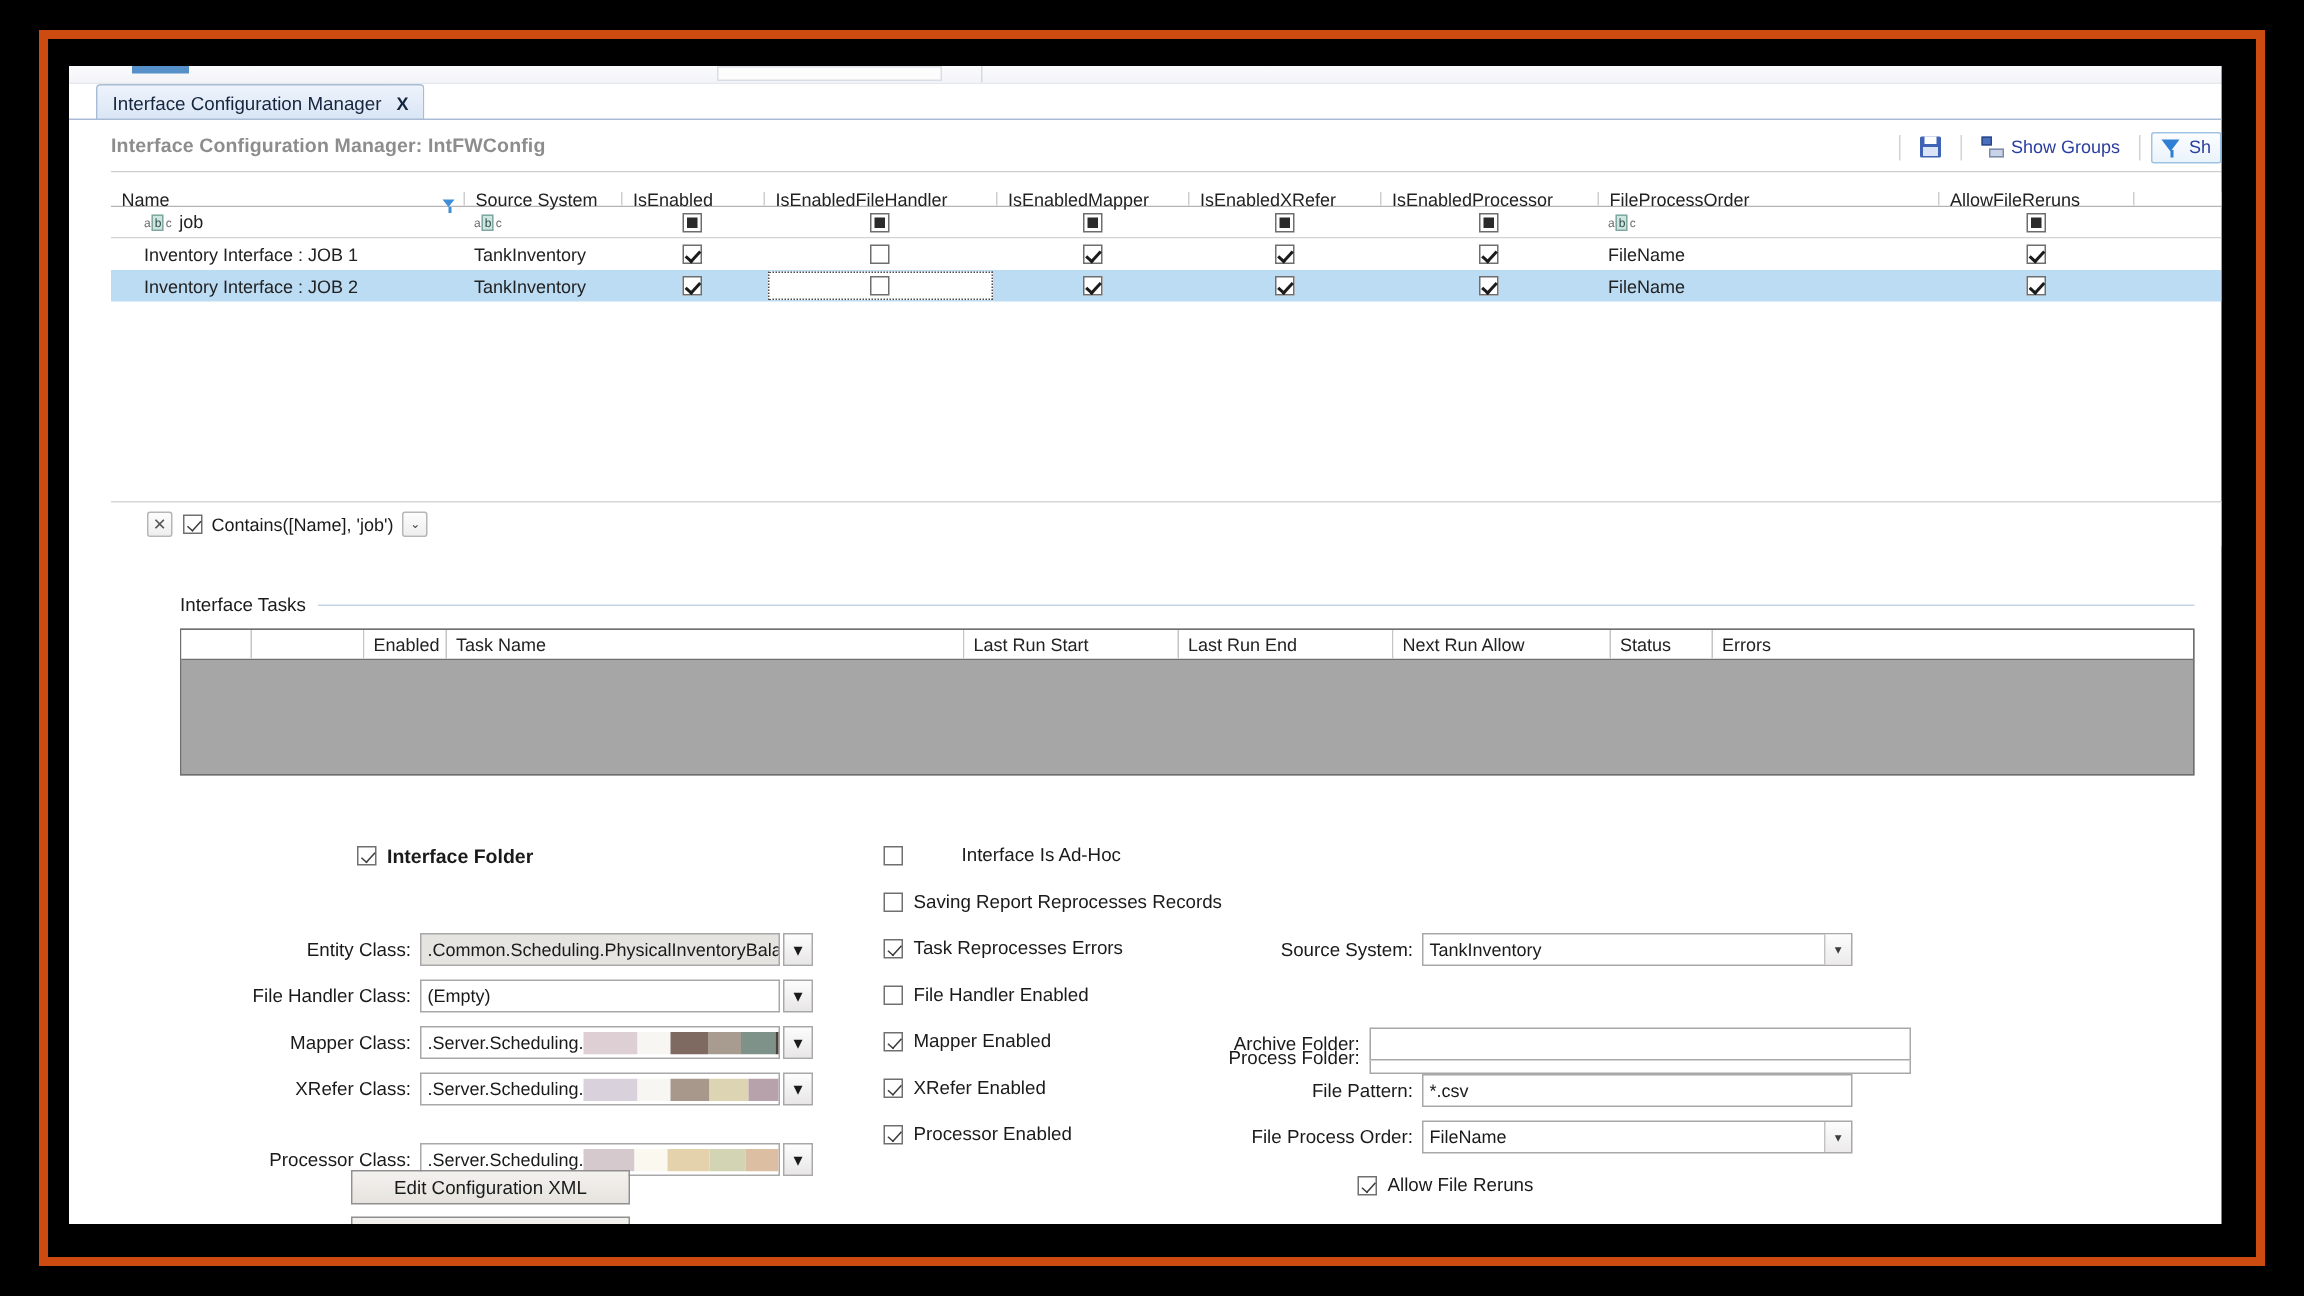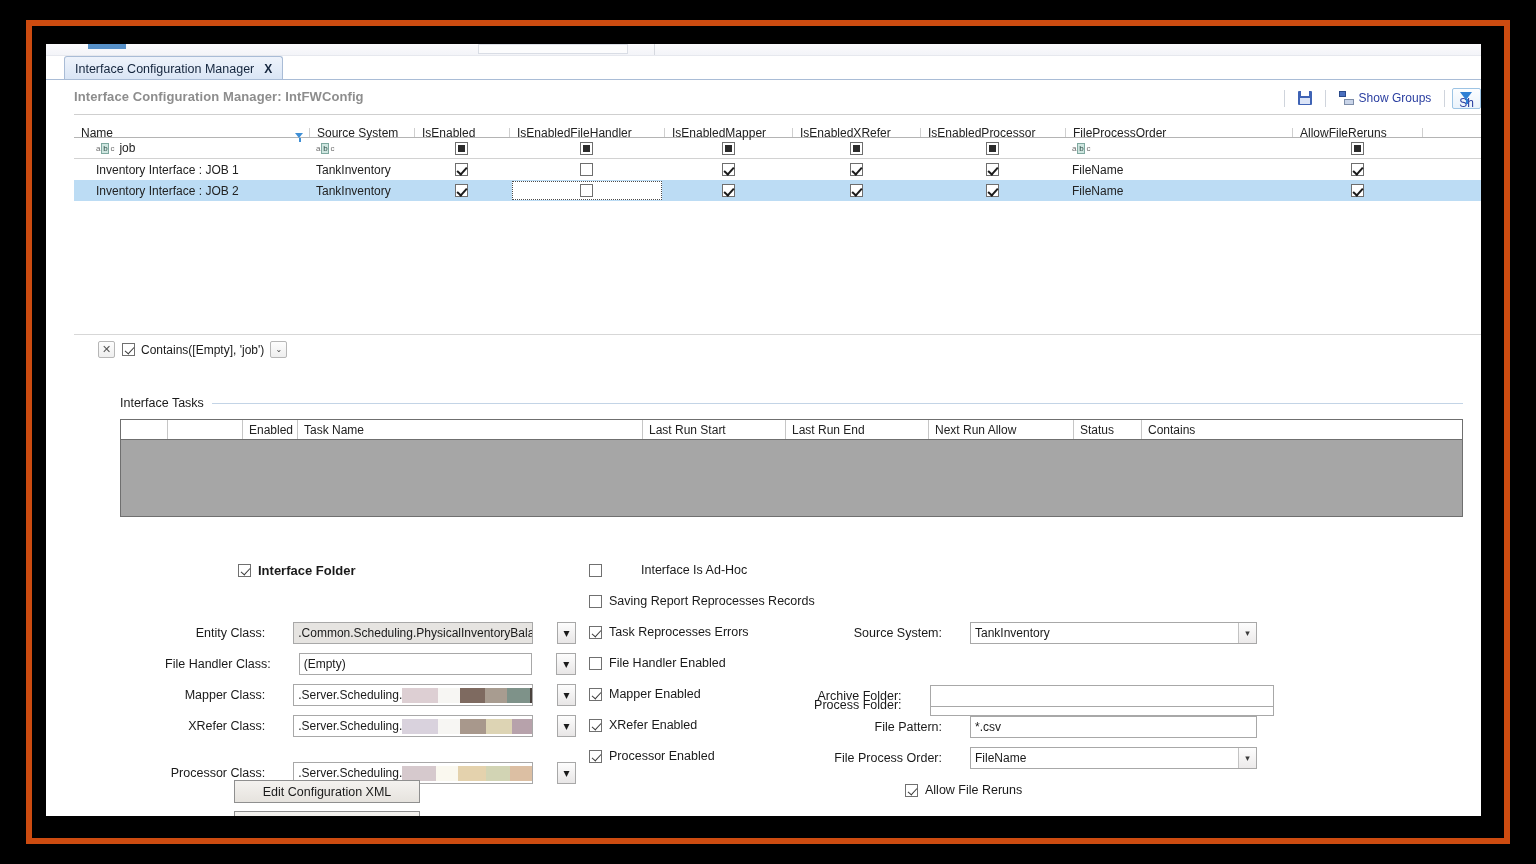--- a/index.html
+++ b/index.html
@@ -98,21 +98,20 @@
   .tool-btn {
     display: flex; align-items: center; gap: 5px;
     padding: 2px 6px; height: 21px;
     font-size: 12px; color: #2a3ea0; cursor: pointer;
     white-space: nowrap;
   }
   .tool-btn.framed {
     border: 1px solid #9dc4e4;
     background: linear-gradient(#fcfdff, #eaf3fb);
     border-radius: 2px;
-    flex-direction: column;
   }
   .ic-save {
     width: 14px; height: 14px; background: #3f63b5;
     position: relative; border-radius: 1px;
   }
   .ic-save::before {
     content: ""; position: absolute; left: 3px; top: 0px;
     width: 8px; height: 5px; background: #ffffff;
   }
   .ic-save::after {
@@ -288,21 +287,21 @@
     border-right: 1px solid #c6c6c6;
     background: #ffffff;
   }
   .th:last-child { border-right: none; }
   #tasks-body { height: 76px; background: #a6a6a6; }
 
   
   #detail-form { position: absolute; left: 0; top: 500px; right: 0; }
   .fld-row {
     position: absolute;
-    display: flex; align-items: center; gap: 22px;
+    display: flex; align-items: center;
   }
   .fld-label {
     font-size: 12.5px; color: #1a1a1a; text-align: right;
     white-space: nowrap;
   }
   .combo {
     height: 22px;
     border: 1px solid #a8a8a8;
     background: #ffffff;
     display: flex; align-items: center;
@@ -517,40 +516,40 @@
       <div class="gc center" style="width:130px">
           <span class="cb checked"></span>
         </div>
       <div class="gc" style="flex:1"></div>
     </div>
   </div>
 
   <div id="filter-bar">
     <div class="fb-btn">✕</div>
     <span class="cb2 checked" style="margin-left:7px"></span>
-    <span id="filter-expr">Contains([Empty], 'job')</span>
+    <span id="filter-expr">Contains([Name], 'job')</span>
     <div class="fb-caret">⌄</div>
   </div>
 
   <div id="tasks-group">
     <div id="tasks-legend">
       <span>Interface Tasks</span>
       <span class="legend-rule"></span>
     </div>
     <div id="tasks-grid">
       <div id="tasks-head">
         <div class="th" style="width:47px"></div>
         <div class="th" style="width:75px"></div>
         <div class="th" style="width:55px">Enabled</div>
         <div class="th" style="width:345px">Task Name</div>
         <div class="th" style="width:143px">Last Run Start</div>
         <div class="th" style="width:143px">Last Run End</div>
         <div class="th" style="width:145px">Next Run Allow</div>
         <div class="th" style="width:68px">Status</div>
-        <div class="th" style="flex:1">Contains</div>
+        <div class="th" style="flex:1">Errors</div>
       </div>
       <div id="tasks-body"></div>
     </div>
   </div>
 
   <div id="detail-form">
 
     <div class="chk-row bold" style="left:192px; top:19px;">
       <span class="cb2 checked"></span>
       <span>Interface Folder</span>

